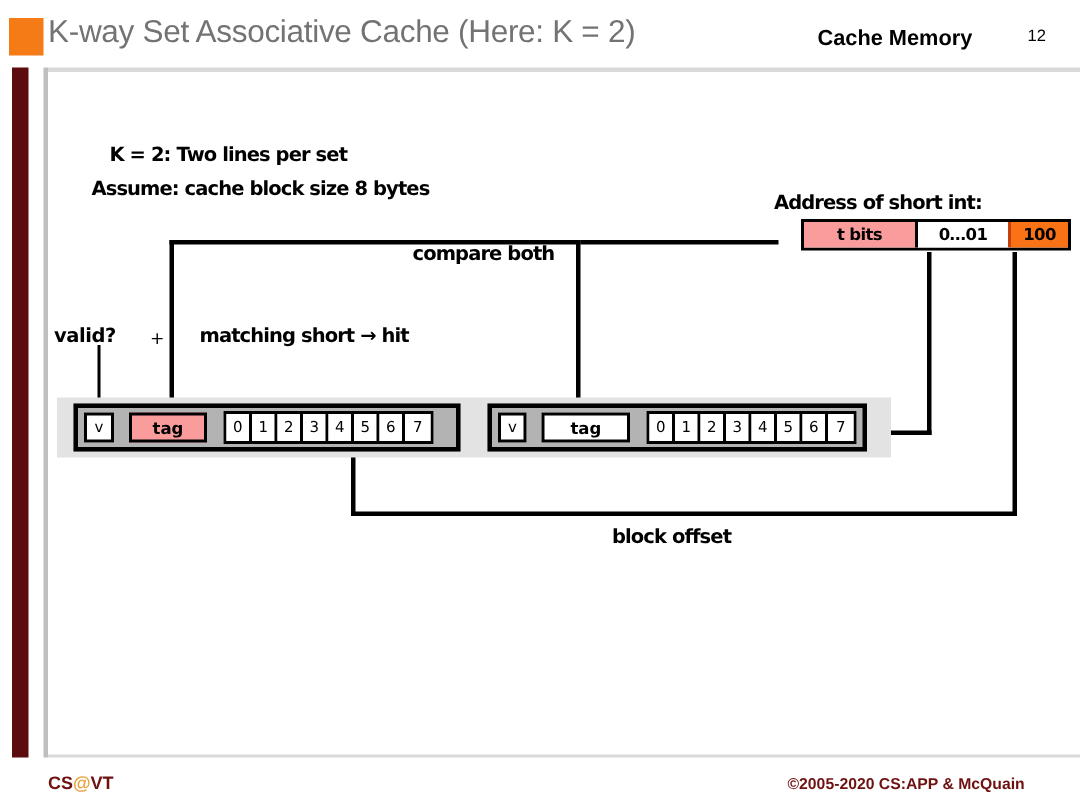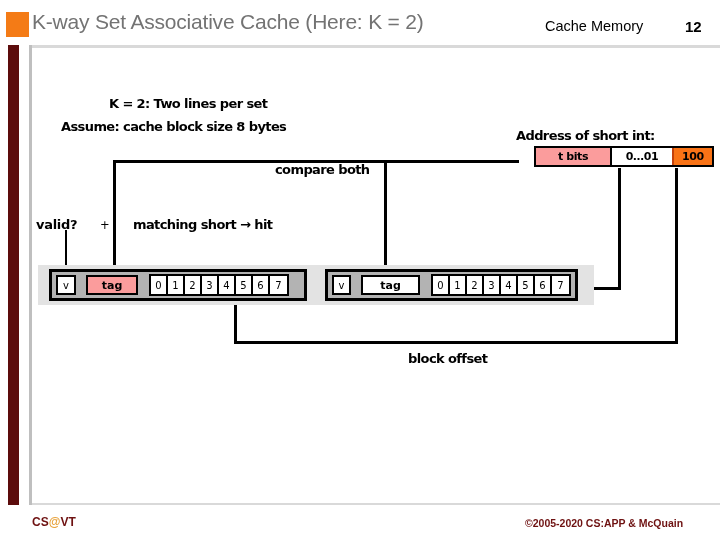--- a/index.html
+++ b/index.html
@@ -54,44 +54,44 @@
     left: 32px; top: 10px;
     font-size: 21px;
     color: #737373;
     white-space: nowrap;
     letter-spacing: -0.2px;
   }
   .deck-name {
     position: absolute;
     left: 545px; top: 18px;
     font-size: 14.5px;
+    font-weight: bold;
+    color: #000000;
+    white-space: nowrap;
+  }
+  .slide-number {
+    position: absolute;
+    left: 685px; top: 18px;
+    font-size: 11px;
     font-weight: normal;
     color: #000000;
     white-space: nowrap;
   }
-  .slide-number {
-    position: absolute;
-    left: 685px; top: 18px;
-    font-size: 15px;
+
+  
+  .note {
+    position: absolute;
+    font-family: "DejaVu Sans", sans-serif;
+    font-size: 13px;
     font-weight: bold;
     color: #000000;
     white-space: nowrap;
-  }
-
-  
-  .note {
-    position: absolute;
-    font-family: "DejaVu Sans", sans-serif;
-    font-size: 13px;
-    font-weight: bold;
-    color: #000000;
-    white-space: nowrap;
     letter-spacing: -0.6px;
   }
-  .note-k      { left: 73px;  top: 96px; margin-left: 36px; }
+  .note-k      { left: 73px;  top: 96px; }
   .note-assume { left: 33px;  top: 119px; padding-left: 28px; }
   .note-compare{ left: 275px; top: 162px; }
   .note-addr   { left: 516px; top: 128px; }
   .note-valid  { left: 36px;  top: 217px; font-weight: bold; letter-spacing: -0.3px;}
   .note-plus   { left: 100px; top: 218px; font-size: 11.5px; font-weight: normal;}
   .note-match  { left: 133px; top: 217px; }
   .note-offset { left: 408px; top: 351px; }
 
   
   .ln { position: absolute; background: #000000; }

